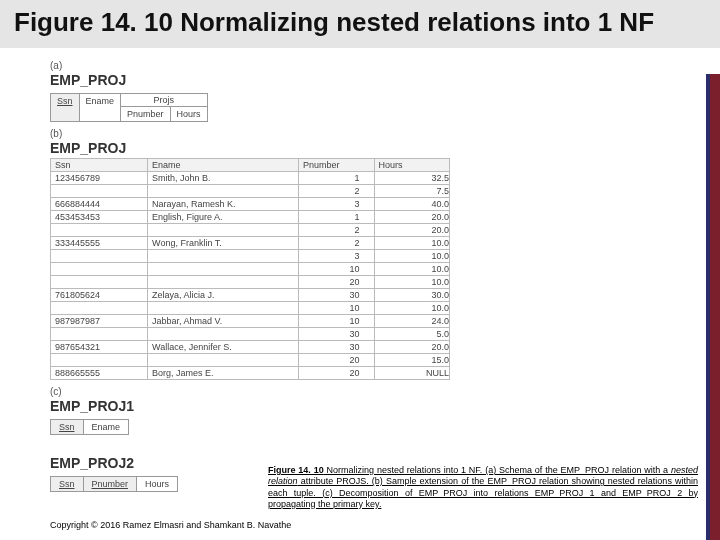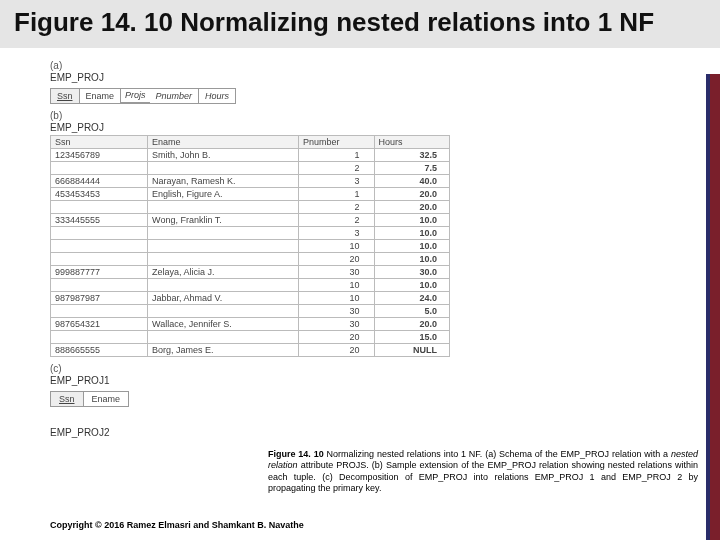--- a/index.html
+++ b/index.html
@@ -4,54 +4,54 @@
 <style>
   * { box-sizing: border-box; margin: 0; padding: 0; }
   html, body { width: 720px; height: 540px; background: #fff; font-family: Arial, Helvetica, sans-serif; overflow: hidden; }
   .slide { position: relative; width: 720px; height: 540px; }
   .title-bar { background: #e5e5e5; padding: 8px 14px 10px; }
   .title-bar h1 { font-size: 26px; font-weight: bold; color: #111; line-height: 1.15; }
   .accent-right { position: absolute; top: 74px; right: 0; bottom: 0; width: 10px; background: #7a1f2b; }
   .accent-right::before { content:""; position:absolute; left:-4px; top:0; bottom:0; width:4px; background:#2a2d6a; }
   .content { position: relative; padding: 8px 16px 0 50px; }
   .label { font-size: 10px; color: #555; margin: 4px 0 1px; }
-  .relname { font-size: 10px; font-weight: normal; color: #333; margin-bottom: 2px; }
+  .relname { font-size: 14px; font-weight: bold; color: #333; margin-bottom: 2px; }
 
   
   .schema-a { border: 1px solid #999; display: inline-block; font-size: 9px; color:#444; }
   .schema-a .top { display:flex; }
   .schema-a .cell { border-right:1px solid #999; padding:2px 6px; }
   .schema-a .cell:last-child { border-right:none; }
-  .schema-a .projs-grp { display:flex; flex-direction:row;font-style:italic; }
+  .schema-a .projs-grp { display:flex; flex-direction:column; }
   .schema-a .projs-title { text-align:center; border-bottom:1px solid #999; padding:1px 4px; }
   .schema-a .projs-sub { display:flex; }
   .schema-a .projs-sub span { padding:2px 6px; border-right:1px solid #999; }
   .schema-a .projs-sub span:last-child{border-right:none;}
   .schema-a .ssn     { background:#eee; text-decoration: underline; }
 
   
   table.btbl { border-collapse: collapse; font-size: 9px; color:#444; width: 400px; }
   table.btbl th, table.btbl td { border:1px solid #bbb; padding: 1px 4px; text-align:left; height: 13px; }
   table.btbl th { background:#f2f2f2; font-weight:normal; }
   table.btbl td.r { text-align:right; padding-right: 14px;}
-  table.btbl td.rr { text-align:right; padding-right: 12px; font-weight: bold;}
+  table.btbl td.rr { text-align:right; padding-right: 0;}
   table.btbl tr.sep td { border-top: 1.5px solid #888; }
 
   
   .part-c { margin-top: 6px; }
   .mini-schema { display:inline-block; border:1px solid #999; font-size:9px; color:#444; margin-bottom:20px;}
   .mini-schema span { display:inline-block; padding:2px 8px; border-right:1px solid #999; }
   .mini-schema span:last-child{border-right:none;}
   .mini-schema .k { background:#eee; text-decoration: underline; }
 
-  .caption { position:absolute; right: 22px; bottom: 46px; width: 430px; font-size: 9px; line-height: 1.25; text-align: justify; }
+  .caption { position:absolute; right: 22px; bottom: 30px; width: 430px; font-size: 9px; line-height: 1.25; text-align: justify; text-decoration: underline; }
   .caption b { font-weight: bold; }
   .caption i { font-style: italic; }
 
-  .copyright { position:absolute; left: 50px; bottom: 10px; font-size: 9px; font-weight: bold; }
+  .copyright { position:absolute; left: 50px; bottom: 10px; font-size: 9px; font-weight: normal; }
 </style>
 </head>
 <body>
 
 <div class="slide">
   <div class="title-bar">
     <h1>Figure 14. 10 Normalizing nested relations into 1 NF</h1>
   </div>
   <div class="accent-right"></div>
 
@@ -135,21 +135,21 @@
             <td class="r">10</td>
             <td class="rr">10.0</td>
           </tr>
           <tr>
             <td></td>
             <td></td>
             <td class="r">20</td>
             <td class="rr">10.0</td>
           </tr>
           <tr class="sep">
-            <td>999887777</td>
+            <td>761805624</td>
             <td>Zelaya, Alicia J.</td>
             <td class="r">30</td>
             <td class="rr">30.0</td>
           </tr>
           <tr>
             <td></td>
             <td></td>
             <td class="r">10</td>
             <td class="rr">10.0</td>
           </tr>
@@ -187,20 +187,23 @@
     </table>
 
     
     <div class="part-c">
       <div class="label">(c)</div>
       <div class="relname">EMP_PROJ1</div>
       <div class="mini-schema">
         <span class="k">Ssn</span><span>Ename</span>
       </div>
       <div class="relname">EMP_PROJ2</div>
+      <div class="mini-schema">
+        <span class="k">Ssn</span><span class="k">Pnumber</span><span>Hours</span>
+      </div>
     </div>
 
   </div>
 
   <div class="caption">
     <b>Figure 14. 10</b><span> Normalizing nested relations into 1 NF. (a) Schema of the EMP_PROJ relation with a </span><i>nested relation</i><span> attribute PROJS. (b) Sample extension of the EMP_PROJ relation showing nested relations within each tuple. (c) Decomposition of EMP_PROJ into relations EMP_PROJ 1 and EMP_PROJ 2 by propagating the primary key.</span>
   </div>
 
   <div class="copyright">Copyright © 2016 Ramez Elmasri and Shamkant B. Navathe</div>
 </div>

